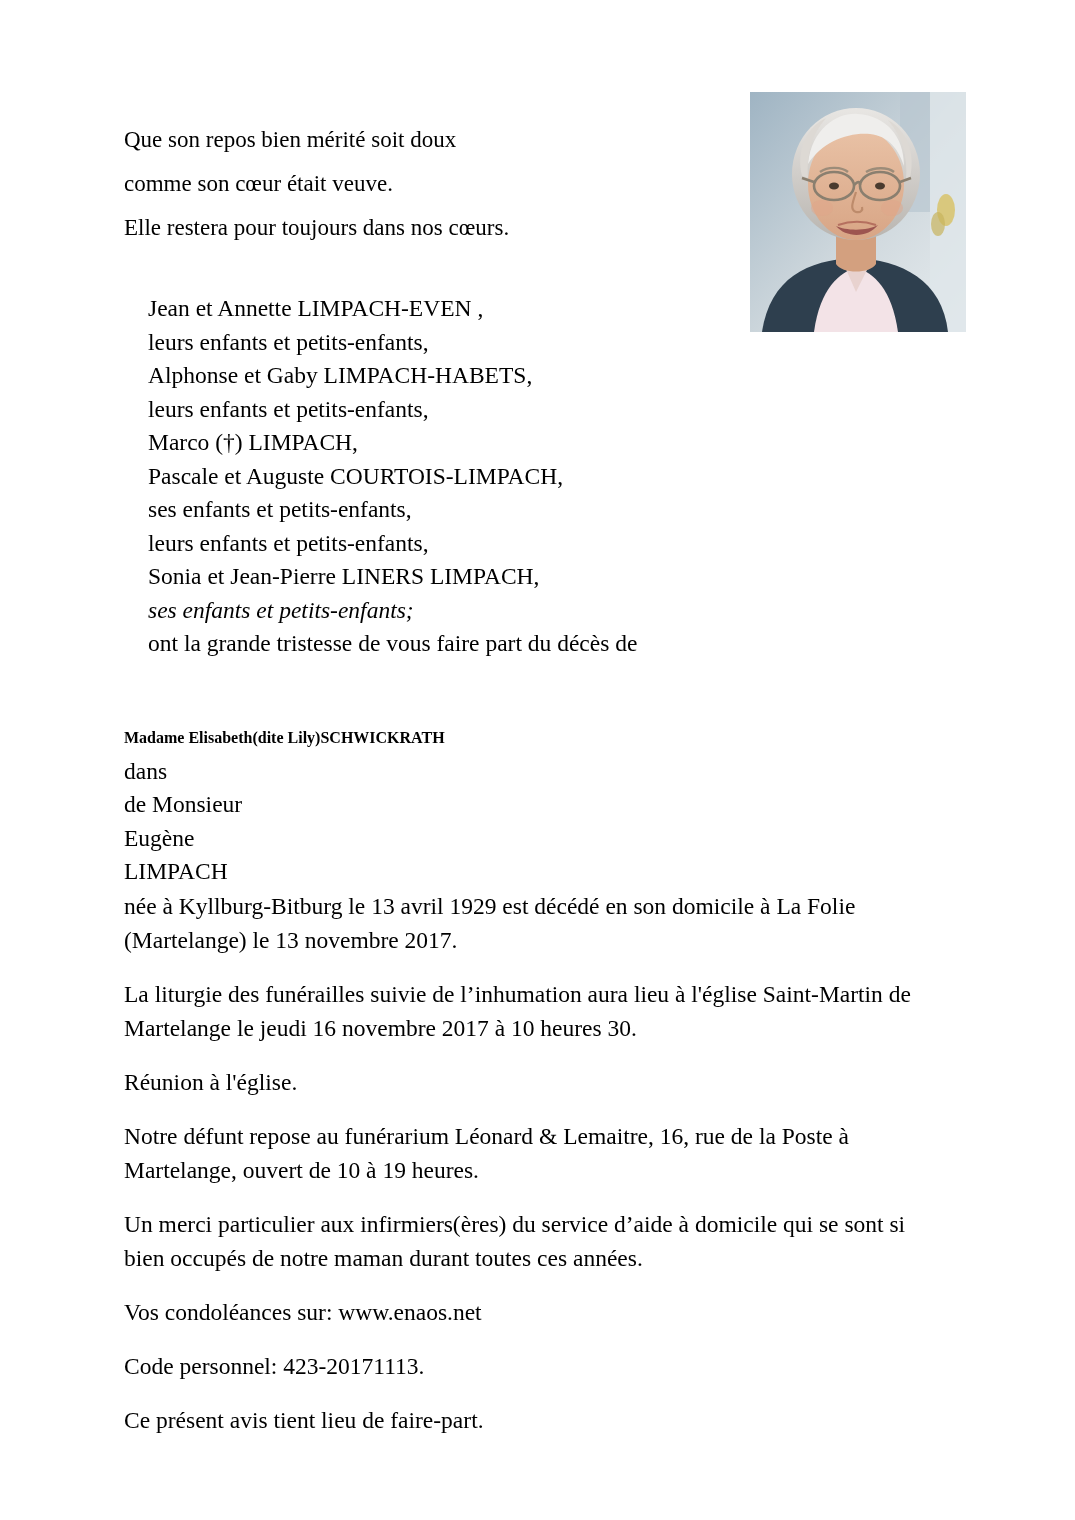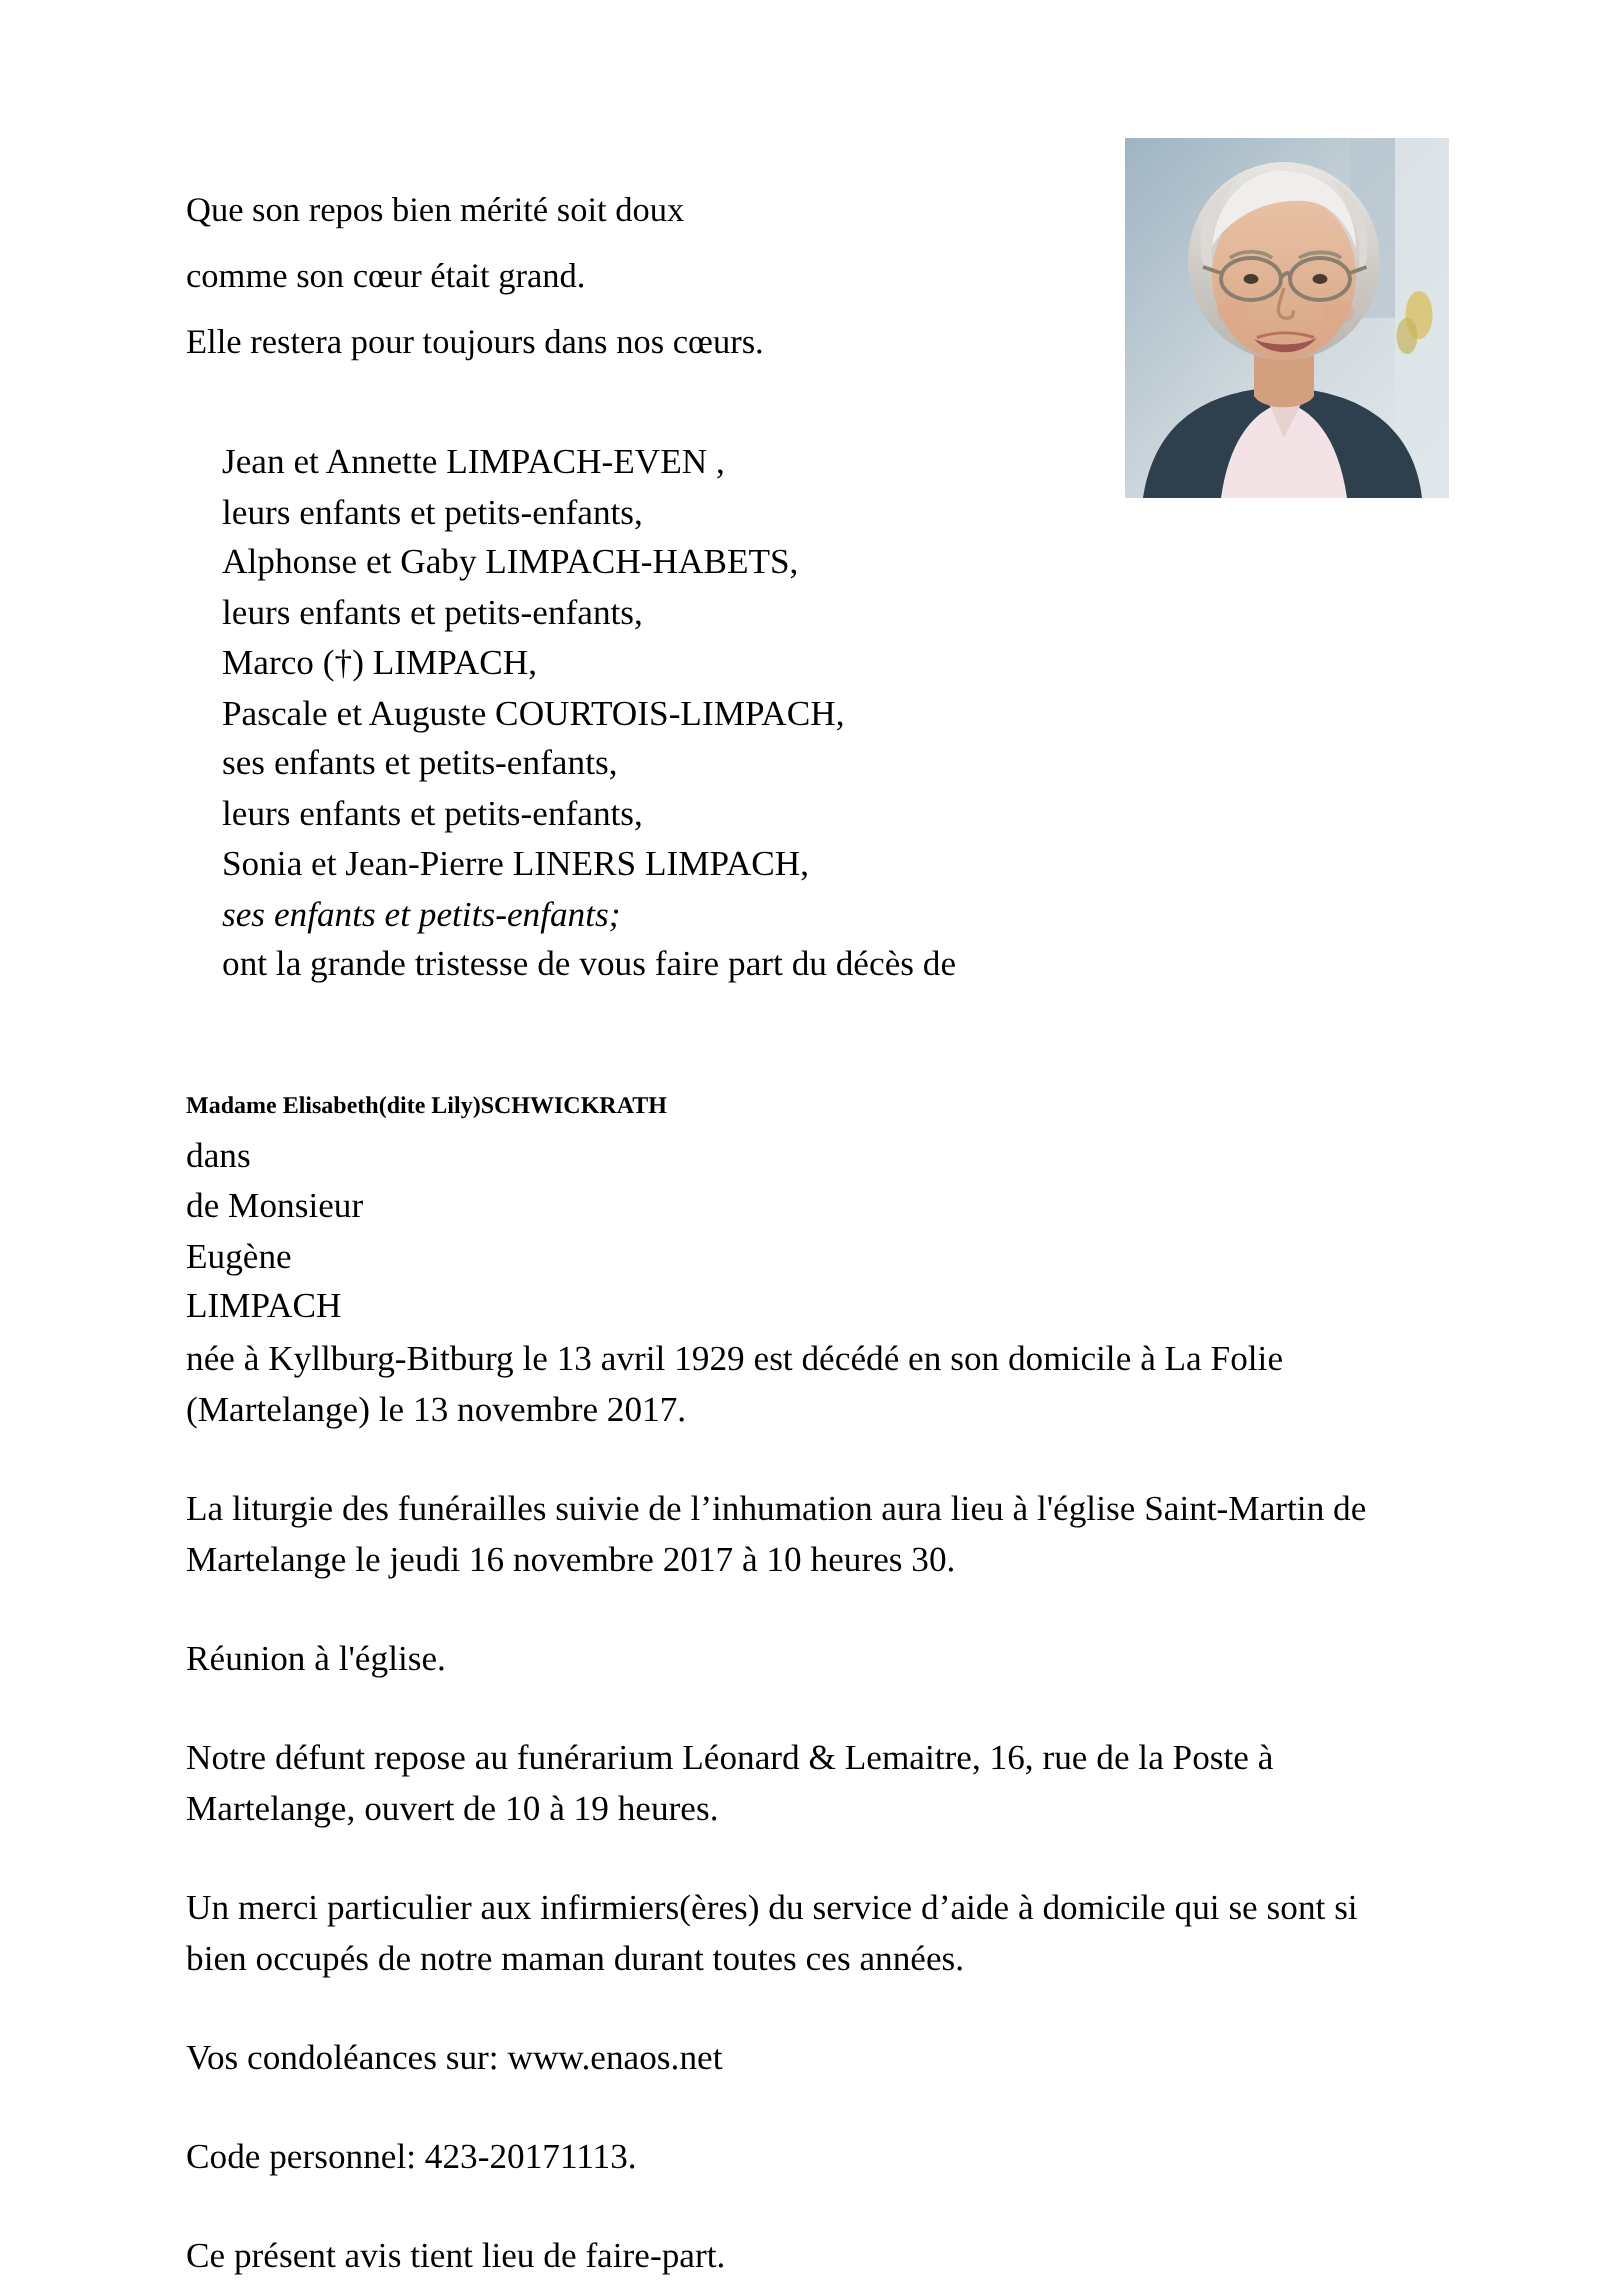--- a/index.html
+++ b/index.html
@@ -73,21 +73,21 @@
   .name-lines {
     font-size: 23.5px;
     line-height: 33.5px;
   }
   .name-lines div { white-space: nowrap; }
 
   .para {
     font-size: 23.5px;
     line-height: 34px;
     width: 820px;
-    margin-top: 32px;
+    margin-top: 20px;
   }
   .para.tight { margin-top: 0; }
 </style>
 </head>
 <body>
 
 <div class="page">
 
   <div class="portrait">
     <svg width="216" height="240" viewBox="0 0 216 240" xmlns="http://www.w3.org/2000/svg">
@@ -147,21 +147,21 @@
 
       <ellipse cx="72" cy="116" rx="11" ry="8" fill="#e0a68a" opacity="0.5"></ellipse>
       <ellipse cx="142" cy="116" rx="11" ry="8" fill="#e0a68a" opacity="0.5"></ellipse>
     </svg>
   </div>
 
   <div class="content">
 
     <div class="epitaph">
       <div>Que son repos bien mérité soit doux</div>
-      <div>comme son cœur était grand.</div>
+      <div>comme son cœur était veuve.</div>
       <div>Elle restera pour toujours dans nos cœurs.</div>
     </div>
 
     <div class="gap-lg"></div>
 
     <div class="family">
       <div>Jean et Annette LIMPACH-EVEN ,</div>
       <div>leurs enfants et petits-enfants,</div>
       <div>Alphonse et Gaby LIMPACH-HABETS,</div>
       <div>leurs enfants et petits-enfants,</div>

